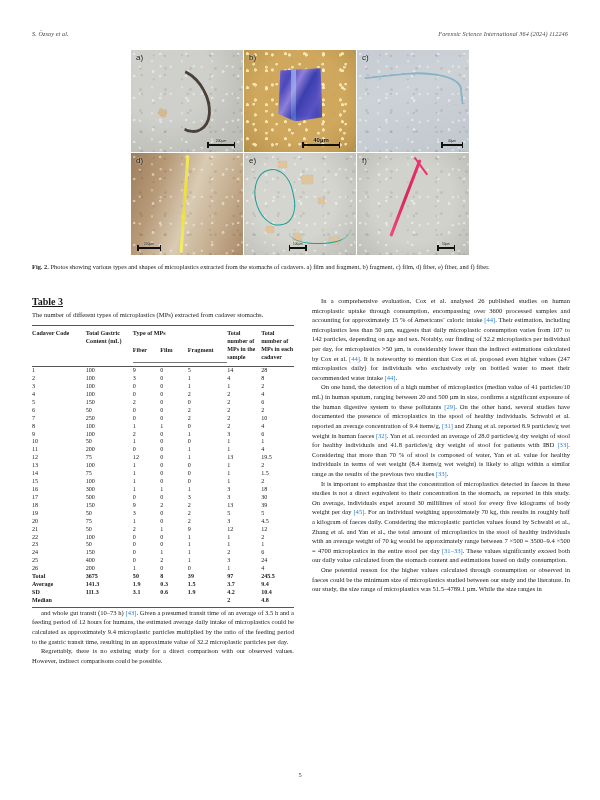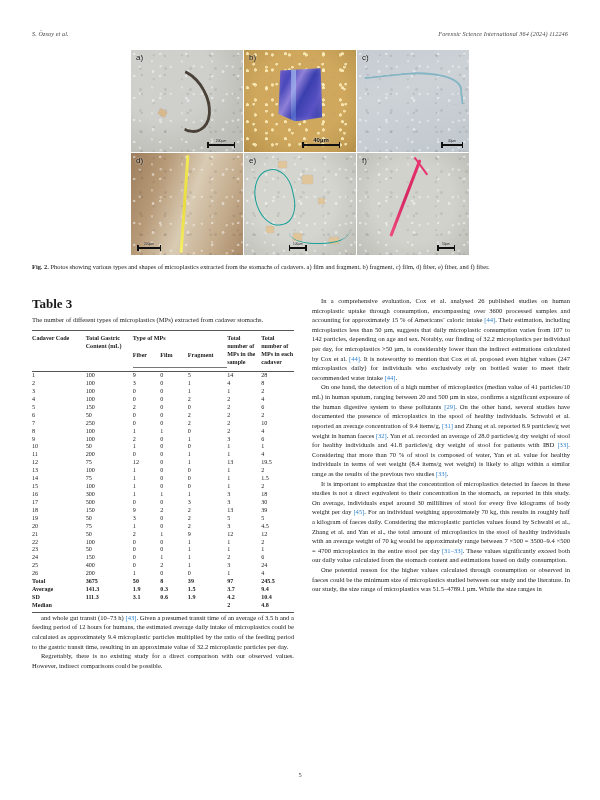--- a/index.html
+++ b/index.html
@@ -165,21 +165,21 @@
   .caption {
     position:absolute; top:262px; left:32px; width:538px;
     font-size:6.4px; line-height:1.45; color:#1a1a1a; text-align:left;
   }
   .caption b { font-weight:700; }
 
   
   .colL { position:absolute; top:296px; left:32px; width:262px; }
   .colR { position:absolute; top:296px; left:312px; width:258px; }
 
-  .tbl-title { font-weight:700; font-size:13px; margin:0 0 3px 0; }
+  .tbl-title { font-weight:700; font-size:10px; margin:0 0 3px 0;text-decoration:underline; }
   .tbl-sub { font-size:6.6px; line-height:1.45; margin:0 0 5px 0; }
 
   table.t3 { border-collapse:collapse; width:100%; font-size:6.1px; }
   table.t3 th, table.t3 td { padding:0; font-weight:400; text-align:left; }
   table.t3 thead th {
     font-weight:700; vertical-align:top; line-height:1.36; padding-bottom:1px;
   }
   .rule-top { border-top:0.8px solid #555; }
   .rule-bot { border-bottom:0.8px solid #555; }
   .rule-thin { border-bottom:0.55px solid #777; }

